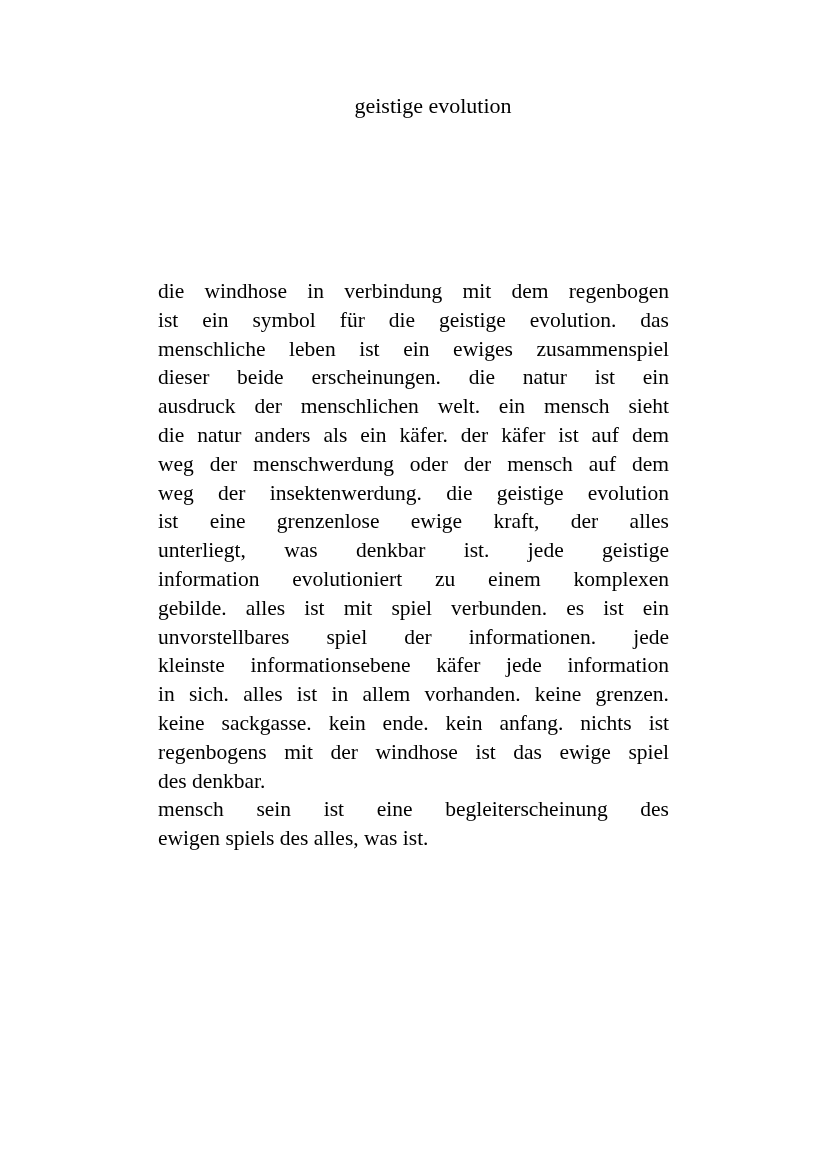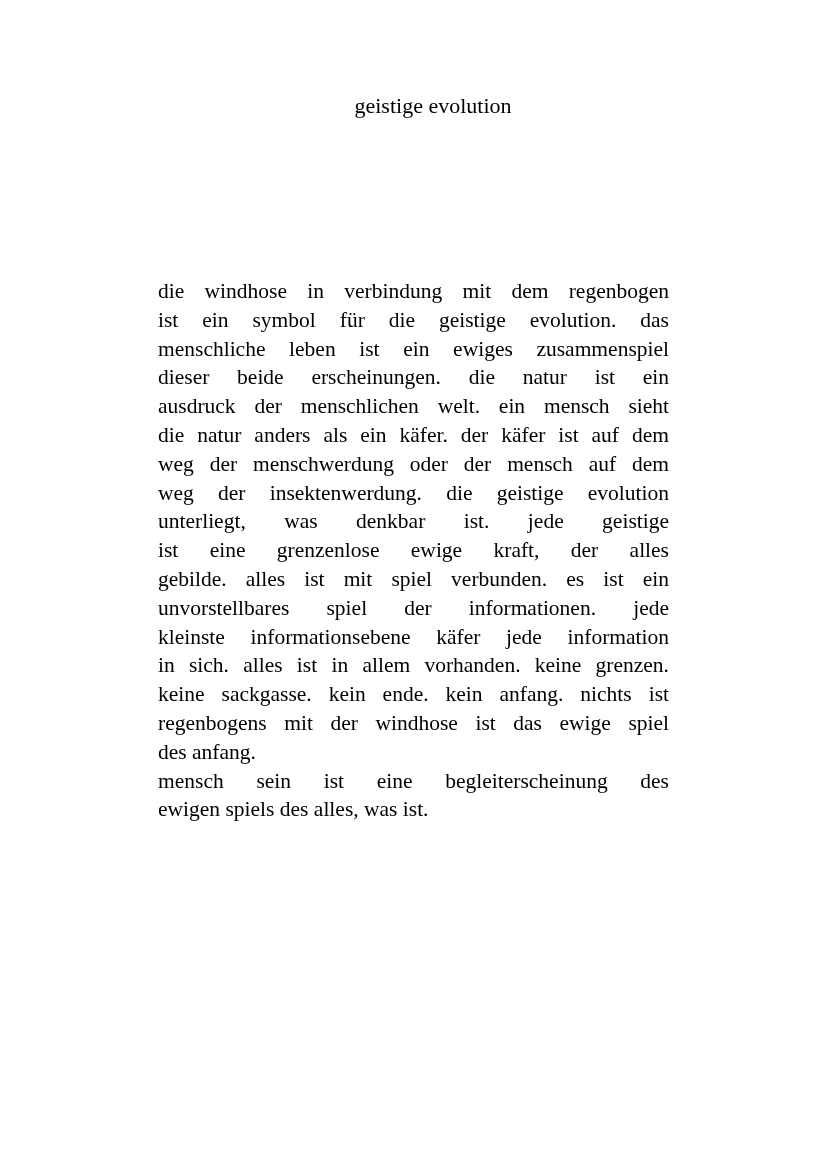--- a/index.html
+++ b/index.html
@@ -46,25 +46,26 @@
   <h1 class="title">geistige evolution</h1>
   <div class="body-text">
       <div class="line">die windhose in verbindung mit dem regenbogen</div>
       <div class="line">ist ein symbol für die geistige evolution. das</div>
       <div class="line">menschliche leben ist ein ewiges zusammenspiel</div>
       <div class="line">dieser beide erscheinungen. die natur ist ein</div>
       <div class="line">ausdruck der menschlichen welt. ein mensch sieht</div>
       <div class="line">die natur anders als ein käfer. der käfer ist auf dem</div>
       <div class="line">weg der menschwerdung oder der mensch auf dem</div>
       <div class="line">weg der insektenwerdung. die geistige evolution</div>
+      <div class="line">ist eine grenzenlose ewige kraft, der alles</div>
       <div class="line">unterliegt, was denkbar ist. jede geistige</div>
-      <div class="line">ist eine grenzenlose ewige kraft, der alles</div>
+      <div class="line">information evolutioniert zu einem komplexen</div>
       <div class="line">gebilde. alles ist mit spiel verbunden. es ist ein</div>
       <div class="line">unvorstellbares spiel der informationen. jede</div>
       <div class="line">kleinste informationsebene käfer jede information</div>
       <div class="line">in sich. alles ist in allem vorhanden. keine grenzen.</div>
       <div class="line">keine sackgasse. kein ende. kein anfang. nichts ist</div>
       <div class="line">regenbogens mit der windhose ist das ewige spiel</div>
-      <div class="line last">des anfang.</div>
+      <div class="line last">des denkbar.</div>
       <div class="line">mensch sein ist eine begleiterscheinung des</div>
       <div class="line last">ewigen spiels des alles, was ist.</div>
     </div>
 </div>
 
 </body></html>

